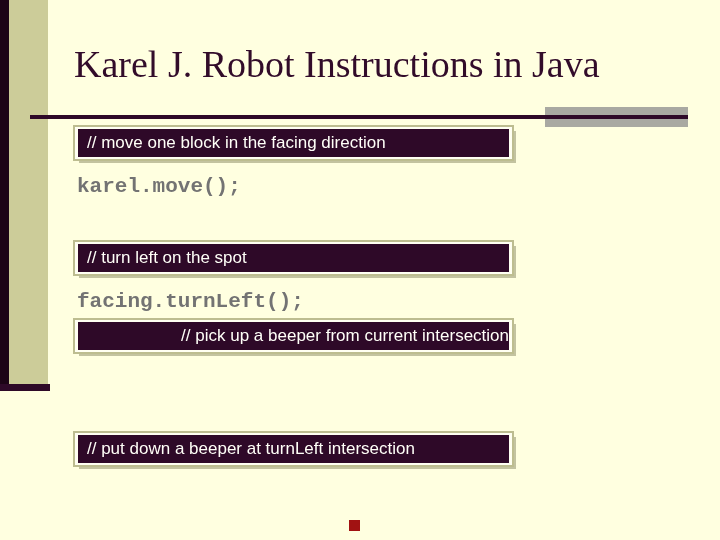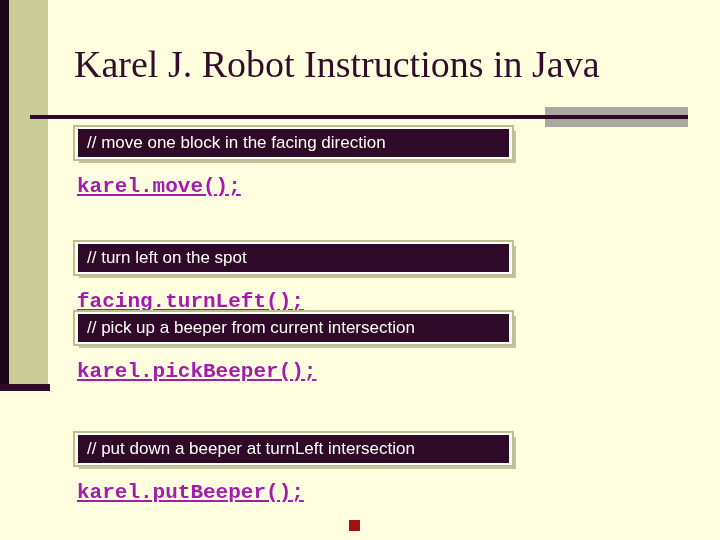--- a/index.html
+++ b/index.html
@@ -24,23 +24,23 @@
   .instr{position:absolute;left:75px;width:437px;}
   .comment-box{position:relative;height:28px;background:#2E0928;
     border-top:2px solid #FFFFF2;border-left:3px solid #FFFFF2;
     border-bottom:2px solid #FFFFF2;border-right:3px solid #FFFFF2;
     outline:2px solid #BDBD90;
     box-shadow:4px 4px 0 rgba(146,146,108,0.55);}
   .comment-text{display:block;padding-left:9px;line-height:28px;
     font-size:17px;color:#FFFFF8;white-space:nowrap;}
   .code-line{margin:0;position:absolute;left:2px;top:48px;
     font-family:"Liberation Mono","DejaVu Sans Mono",monospace;
-    font-weight:bold;font-size:21px;color:#a21caf;white-space:nowrap;text-decoration:underline;}
+    font-weight:bold;font-size:21px;color:#737373;white-space:nowrap;}
 
-  .i0{top:127px;} .i1{top:242px;} .i2{top:312px;} .i3{top:433px;}
+  .i0{top:127px;} .i1{top:242px;} .i2{top:320px;text-align:right;} .i3{top:433px;}
 
   
   .red-square{position:absolute;left:349px;top:520px;width:11px;height:11px;background:#A11212;}
 </style>
 </head>
 <body>
 
 <div class="slide">
 
   <div class="left-band"></div>
@@ -63,25 +63,23 @@
     <div class="comment-box">
       <span class="comment-text">// turn left on the spot</span>
     </div>
     <pre class="code-line">facing.turnLeft();</pre>
   </div>
 
   <div class="instr i2">
     <div class="comment-box">
       <span class="comment-text">// pick up a beeper from current intersection</span>
     </div>
-    <pre class="code-line">karel.pickBeeper();</pre>
   </div>
 
   <div class="instr i3">
     <div class="comment-box">
       <span class="comment-text">// put down a beeper at turnLeft intersection</span>
     </div>
-    <pre class="code-line">karel.putBeeper();</pre>
   </div>
 
   <div class="red-square"></div>
 
 </div>
 
 </body></html>

